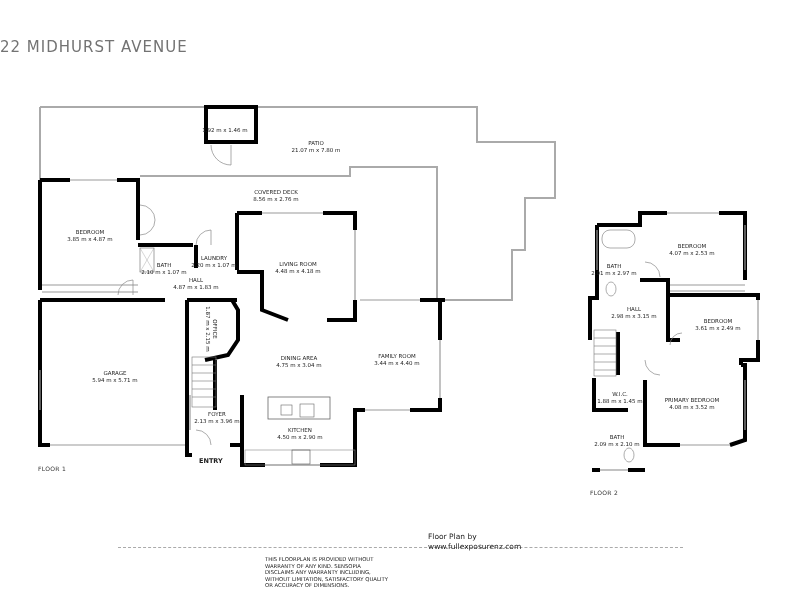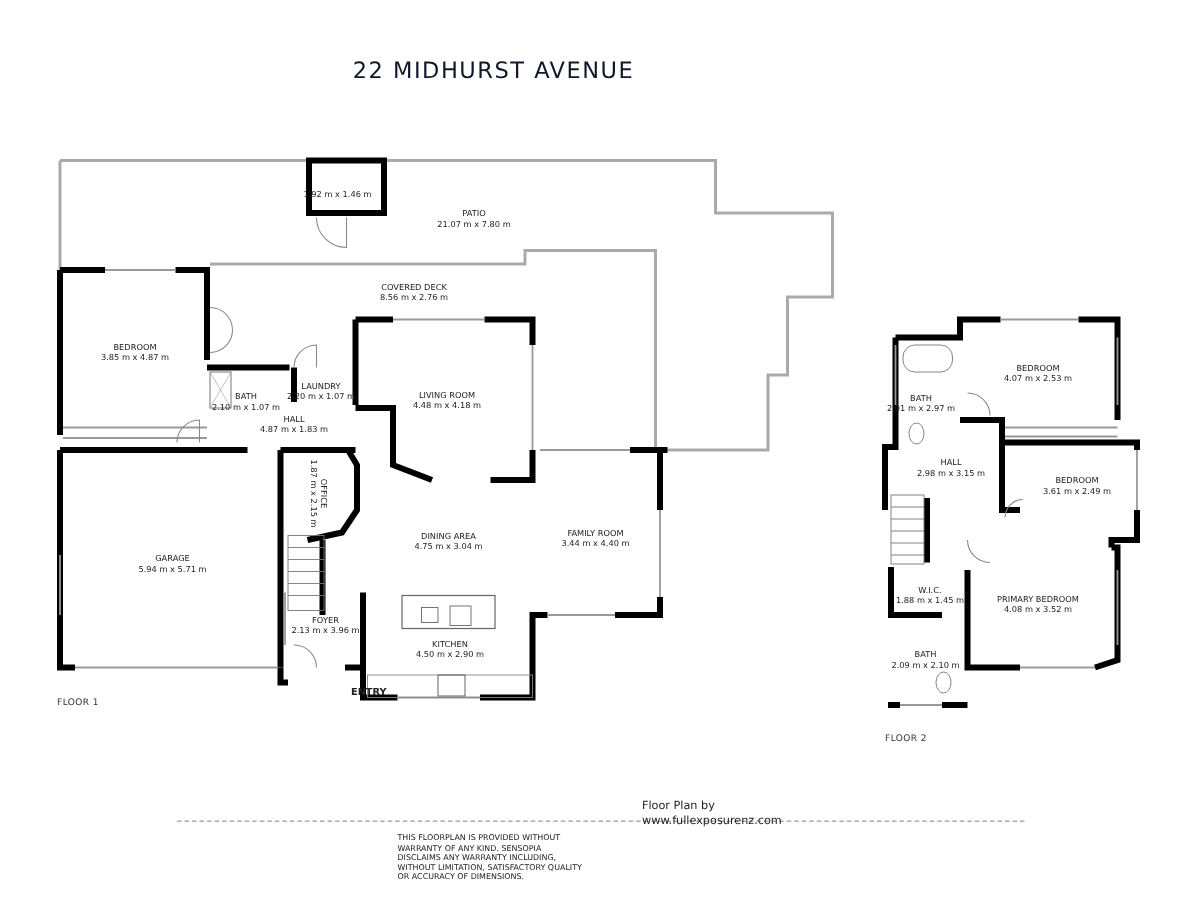--- a/index.html
+++ b/index.html
@@ -1,17 +1,17 @@
 <!DOCTYPE html>
 <html><head>
 <meta charset="utf-8">
 <style>
   html,body{margin:0;padding:0;background:#fff;}
   body{width:800px;height:600px;position:relative;overflow:hidden;font-family:"DejaVu Sans",sans-serif;color:#222;}
-  .title{position:absolute;left:0;top:38px;width:658px;text-align:center;font-size:15px;letter-spacing:1px;color:#0f172a;}
+  .title{position:absolute;left:0;top:38px;width:658px;font-size:15px;letter-spacing:1px;color:#737373;}
   svg{position:absolute;left:0;top:0;}
   .lbl{position:absolute;text-align:center;font-size:5.5px;line-height:7px;color:#222;white-space:nowrap;transform:translateX(-50%);}
   .floor{position:absolute;font-size:6px;color:#333;letter-spacing:0.3px;}
   .entry{position:absolute;font-size:6.5px;font-weight:bold;color:#222;}
   .dash{position:absolute;left:118px;top:547px;width:565px;border-top:1px dashed #aaa;}
   .disc{position:absolute;left:265px;top:556px;font-size:5.3px;line-height:6.6px;color:#222;}
   .credit{position:absolute;left:428px;top:532px;font-size:7.5px;line-height:10px;color:#222;}
 </style>
 </head>
 <body>
@@ -187,21 +187,21 @@
     <div>3.44 m x 4.40 m</div>
   </div>
 <div class="lbl" style="left:217px;top:411px;">
     <div>FOYER</div>
     <div>2.13 m x 3.96 m</div>
   </div>
 <div class="lbl" style="left:300px;top:427px;">
     <div>KITCHEN</div>
     <div>4.50 m x 2.90 m</div>
   </div>
-<div class="entry" style="left:199px;top:457px;margin-left:35px;">ENTRY</div>
+<div class="entry" style="left:199px;top:457px;">ENTRY</div>
 <div class="floor" style="left:38px;top:465px;">FLOOR 1</div>
 
 <div class="lbl" style="left:692px;top:243px;">
     <div>BEDROOM</div>
     <div>4.07 m x 2.53 m</div>
   </div>
 <div class="lbl" style="left:614px;top:263px;">
     <div>BATH</div>
     <div>2.01 m x 2.97 m</div>
   </div>

